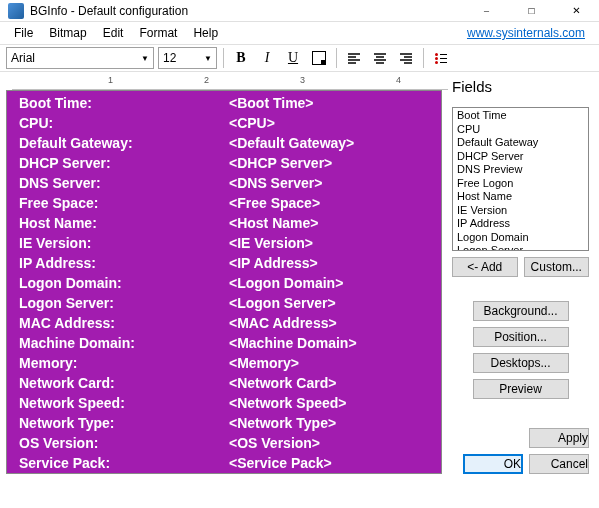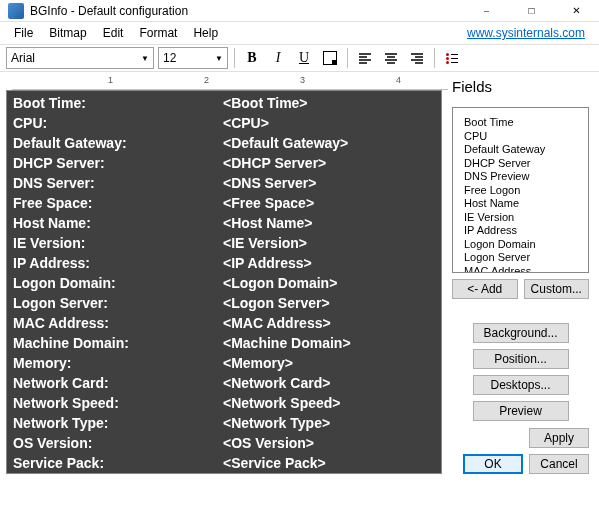--- a/index.html
+++ b/index.html
@@ -9,48 +9,48 @@
 .titlebar-text { flex: 1; font-size: 12px; color: #000; }
 .winbtns { display: flex; }
 .winbtn { width: 45px; height: 29px; display: flex; align-items: center; justify-content: center; font-family: "Segoe UI Symbol"; font-size: 10px; color: #000; }
 .menubar { height: 22px; display: flex; align-items: center; padding: 0 6px; justify-content: space-between; }
 .menubar-left { display: flex; }
 .menuitem { padding: 2px 8px; font-size: 12px; }
 .link { color: #0066cc; text-decoration: underline; padding-right: 8px; }
 .toolbar { height: 28px; display: flex; align-items: center; padding: 2px 6px; gap: 4px; border-top: 1px solid #e0e0e0; border-bottom: 1px solid #e0e0e0; }
 .combo { height: 22px; border: 1px solid #a0a0a0; background: #fff; display: flex; align-items: center; padding: 0 4px; font-size: 12px; }
 .combo-font { width: 148px; }
-.combo-size { width: 70px; }
+.combo-size { width: 59px; }
 .combo .arrow { margin-left: auto; font-size: 8px; }
 .tbtn { width: 22px; height: 22px; display: flex; align-items: center; justify-content: center; border: 1px solid transparent; font-family: "Times New Roman", serif; font-size: 14px; }
 .tbtn.bold { font-weight: bold; }
 .tbtn.italic { font-style: italic; }
 .tbtn.underline { text-decoration: underline; }
 .sep { width: 1px; height: 20px; background: #c0c0c0; margin: 0 2px; }
 .ruler { height: 18px; background: #fff; border-bottom: 1px solid #c0c0c0; position: relative; margin-left: 6px; width: 436px; font-size: 9px; color: #555; }
 .ruler .num { position: absolute; top: 3px; }
 .main { display: flex; height: 408px; }
 .editor-wrap { width: 448px; padding: 0 6px 6px 6px; display: flex; flex-direction: column; }
-.editor { flex: 1; background: #404040; color: #fff; font-family: Arial, sans-serif; font-size: 14px; font-weight: bold; padding: 2px 6px; overflow: hidden; border: 1px solid #888; }
+.editor { flex: 1; background: #a21caf; color: #fff; font-family: Arial, sans-serif; font-size: 14px; font-weight: bold; padding: 2px 12px; overflow: hidden; border: 1px solid #888; }
 .editor-row { display: flex; line-height: 20px; }
 .editor-row .lbl { width: 210px; }
 .side { flex: 1; padding: 6px 10px 6px 4px; display: flex; flex-direction: column; }
 .fields-label { font-size: 15px; margin-bottom: 12px; }
-.fields-list { border: 1px solid #888; background: #fff; height: 166px; overflow: hidden; font-size: 11px; padding: 8px; }
+.fields-list { border: 1px solid #888; background: #fff; height: 144px; overflow: hidden; font-size: 11px; padding: 1px; }
 .fields-list div { padding: 0 3px; line-height: 13.5px; white-space: nowrap; }
 .btnrow { display: flex; gap: 6px; margin-top: 6px; }
 .btn { border: 1px solid #adadad; background: #e1e1e1; font-size: 12px; padding: 2px 0; text-align: center; cursor: default; }
 .btn.disabled { color: #000000; }
 .btn-add { flex: 1; }
 .btn-custom { flex: 1; }
 .side-btns { margin-top: 24px; display: flex; flex-direction: column; gap: 6px; align-items: center; }
 .side-btns .btn { width: 96px; }
 .bottom { margin-top: auto; display: flex; flex-direction: column; gap: 6px; align-items: flex-end; }
 .bottom-row { display: flex; gap: 6px; }
-.bottom .btn { width: 60px; }
+.bottom .btn { width: 60px; text-align: right; }
 .btn.default { border: 2px solid #0078d7; background: #e5f1fb; padding: 1px 0; }
 svg.align { width: 12px; height: 12px; }
 svg.align line { stroke: #000; stroke-width: 1.5; }
 .color-swatch { width: 14px; height: 14px; background: #fff; border: 1px solid #000; position: relative; }
 .color-swatch::after { content:""; position:absolute; right:-1px; bottom:-1px; width:5px; height:5px; background:#000; }
 .bullets-icon { width:12px; height:12px; display:flex; flex-direction:column; justify-content:space-around; }
 .bullets-icon span { display:flex; align-items:center; }
 .bullets-icon span::before { content:""; width:3px; height:3px; background:#c00; border-radius:50%; margin-right:2px; }
 .bullets-icon span::after { content:""; flex:1; height:1px; background:#000; }
 </style>

